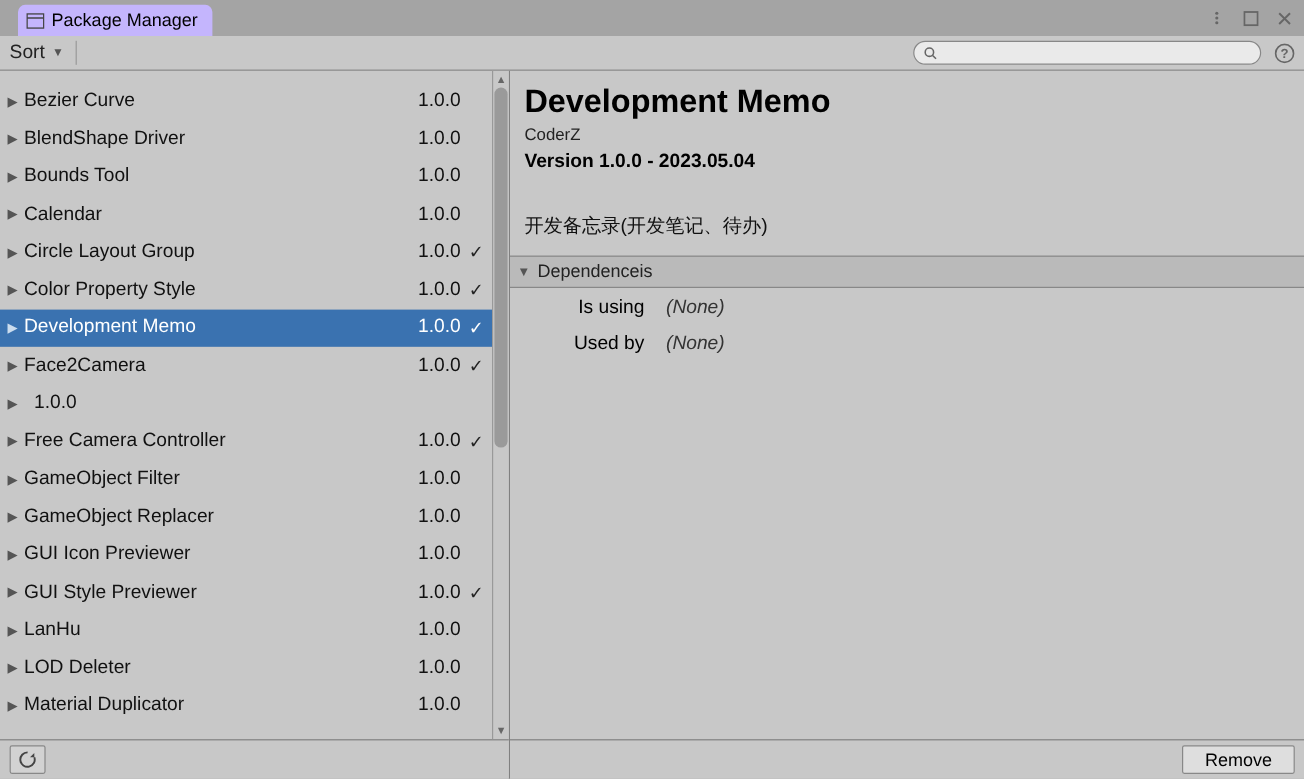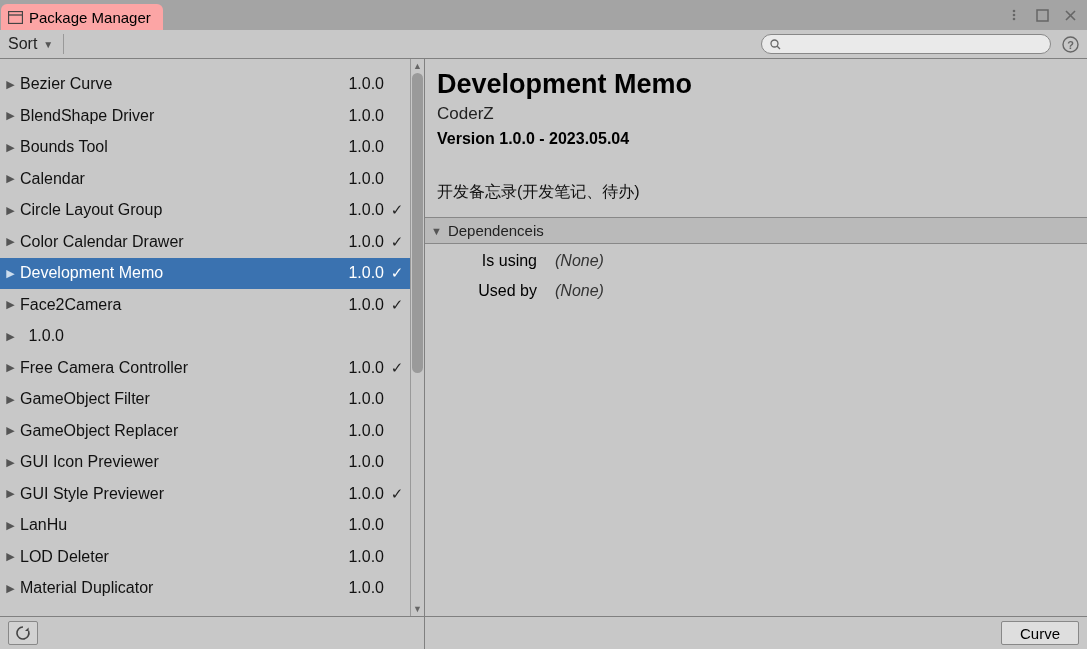--- a/index.html
+++ b/index.html
@@ -1,19 +1,19 @@
 <!DOCTYPE html>
 <html><head>
 <meta charset="utf-8">
 <style>
 * { box-sizing: border-box; margin: 0; padding: 0; }
 html, body { width: 1087px; height: 649px; font-family: Arial, sans-serif; font-size: 14px; background: #a4a4a4; overflow: hidden; }
 
 .titlebar { height: 30px; background: #a4a4a4; display: flex; align-items: center; }
-.tab { height: 26px; background: #fca5a5; border-radius: 6px 6px 0 0; display: flex; align-items: center; padding: 0 12px 0 6px; margin-left: 1px; margin-top: 4px; }
+.tab { height: 26px; background: #c4b5fd; border-radius: 6px 6px 0 0; display: flex; align-items: center; padding: 0 12px 0 6px; margin-left: 15px; margin-top: 4px; }
 .tab-icon { width: 16px; height: 14px; margin-right: 6px; display: flex; align-items: center; justify-content: center; }
 .tab-title { font-size: 15px; color: #000; }
 .titlebar-spacer { flex: 1; }
 .titlebar-btns { display: flex; align-items: center; gap: 10px; padding-right: 8px; }
 .titlebar-btn { width: 18px; height: 18px; display: flex; align-items: center; justify-content: center; color: #555; cursor: pointer; }
 
 .toolbar { height: 29px; background: #c8c8c8; border-bottom: 1px solid #808080; display: flex; align-items: center; padding: 0 6px; }
 .sort-btn { display: flex; align-items: center; height: 22px; padding: 0 6px 0 2px; cursor: pointer; }
 .sort-label { color: #222; font-size: 16px; }
 .sort-arrow { margin-left: 6px; font-size: 10px; color: #555; }
@@ -46,21 +46,21 @@
 .scroll-thumb { position: absolute; left: 1px; right: 1px; top: 14px; height: 300px; background: #9a9a9a; border-radius: 6px; cursor: pointer; }
 .scroll-btn-bottom { position: absolute; bottom: 0; left: 0; right: 0; }
 
 .left-footer { height: 33px; border-top: 1px solid #808080; display: flex; align-items: center; padding: 0 8px; background: #c8c8c8; }
 .last-update { font-size: 16px; color: #222; flex: 1; }
 .refresh-btn { width: 30px; height: 24px; background: #d2d2d2; border: 1px solid #888; display: flex; align-items: center; justify-content: center; cursor: pointer; border-radius: 2px; }
 
 .right-panel { flex: 1; display: flex; flex-direction: column; background: #c8c8c8; }
 .detail-header { padding: 10px 12px 14px 12px; }
 .detail-title { font-size: 27px; font-weight: bold; color: #000; margin-bottom: 4px; }
-.detail-author { font-size: 17px; color: #222; margin-bottom: 6px; }
+.detail-author { font-size: 14px; color: #222; margin-bottom: 6px; }
 .detail-version { font-size: 16px; font-weight: bold; color: #000; margin-bottom: 14px; }
 .detail-desc { font-size: 16px; color: #111; padding-top: 20px;}
 
 .deps-section { }
 .deps-header { height: 27px; background: #bababa; border-top: 1px solid #888; border-bottom: 1px solid #888; display: flex; align-items: center; padding-left: 6px; font-size: 15px; color: #222; }
 .deps-arrow { font-size: 11px; color: #555; margin-right: 6px; }
 .deps-body { padding: 8px 12px; }
 .dep-row { display: flex; align-items: baseline; margin-bottom: 12px; }
 .dep-label { width: 100px; font-size: 16px; font-weight: normal; color: #000; text-align: right; padding-right: 18px; box-sizing: content-box;}
 .dep-val { font-size: 16px; font-style: italic; color: #333; }
@@ -166,21 +166,21 @@
               <span class="pkg-check"></span>
             </div>
             <div class="row">
               <span class="expand">▶</span>
               <span class="pkg-name">Circle Layout Group</span>
               <span class="pkg-ver">1.0.0</span>
               <span class="pkg-check">✓</span>
             </div>
             <div class="row">
               <span class="expand">▶</span>
-              <span class="pkg-name">Color Calendar Drawer</span>
+              <span class="pkg-name">Color Property Style</span>
               <span class="pkg-ver">1.0.0</span>
               <span class="pkg-check">✓</span>
             </div>
             <div class="row selected">
               <span class="expand">▶</span>
               <span class="pkg-name">Development Memo</span>
               <span class="pkg-ver">1.0.0</span>
               <span class="pkg-check">✓</span>
             </div>
             <div class="row">
@@ -278,17 +278,17 @@
           <span class="dep-val">(None)</span>
         </div>
         <div class="dep-row">
           <span class="dep-label">Used by</span>
           <span class="dep-val">(None)</span>
         </div>
       </div>
     </div>
     <div class="right-footer">
       <div class="remove-btn">
-        <span>Curve</span>
+        <span>Remove</span>
       </div>
     </div>
   </div>
 </div>
 
 </body></html>

